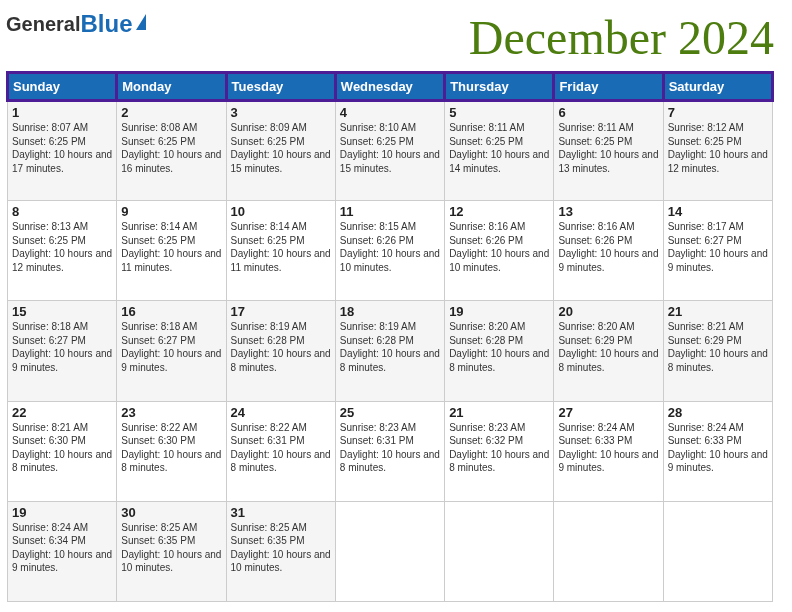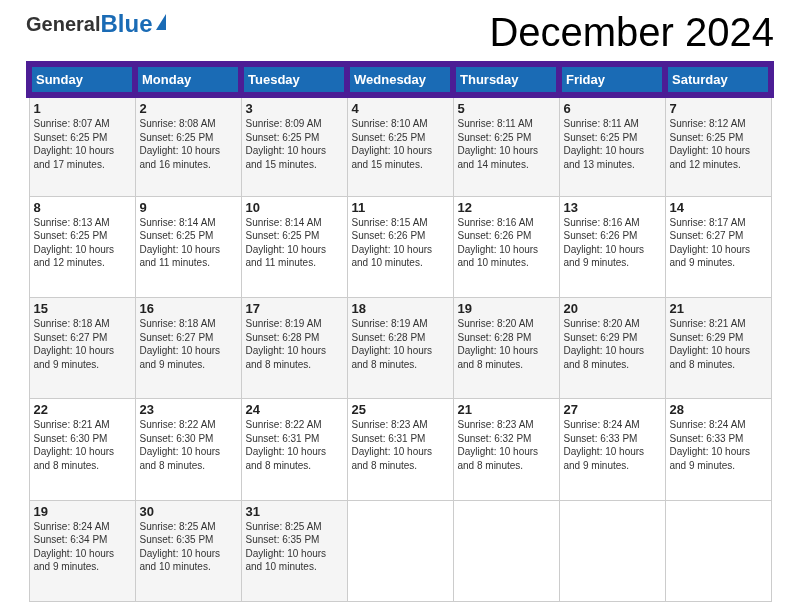--- a/index.html
+++ b/index.html
@@ -6,21 +6,21 @@
     body {
       font-family: Arial, sans-serif;
       background: #fff;
       width: 792px;
       height: 612px;
       overflow: hidden;
     }
     .page {
       width: 792px;
       height: 612px;
-      padding: 10px 18px 10px 26px;
+      padding: 10px 18px 10px 6px;
       display: flex;
       flex-direction: column;
     }
     .header {
       display: flex;
       justify-content: space-between;
       align-items: flex-start;
       margin-bottom: 6px;
     }
     .logo {
@@ -47,42 +47,43 @@
       height: 0;
       border-left: 10px solid transparent;
       border-bottom: 16px solid #1a6bb5;
       margin-left: 3px;
       margin-top: -4px;
     }
     .title-section {
       text-align: right;
     }
     .month-title {
-      font-size: 40px;
+      font-size: 48px;
       font-weight: normal;
-      color: #000000;
+      color: #4d7c0f;
+      font-family: Liberation Serif, serif;
     }
     .location-title {
       font-size: 16px;
       color: #555;
     }
     .calendar {
       width: 100%;
       border-collapse: collapse;
       flex: 1;
       font-size: 10.5px;
     }
     .calendar thead tr th {
       background-color: #1a6bb5;
       color: white;
       padding: 5px 4px;
       text-align: left;
       font-size: 13px;
       font-weight: bold;
-      border: 6px solid #4c1d95;
+      border: 3px solid #4c1d95;
     }
     .calendar tbody tr td {
       border: 1px solid #ccc;
       vertical-align: top;
       padding: 3px 4px;
       width: 106px;
       height: 80px;
       background: #fff;
     }
     .calendar tbody tr:nth-child(odd) td {

